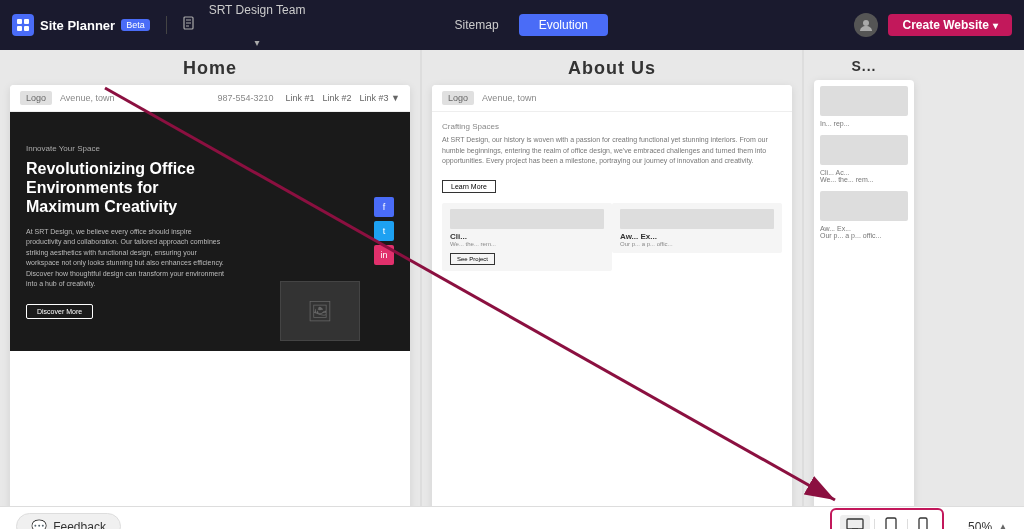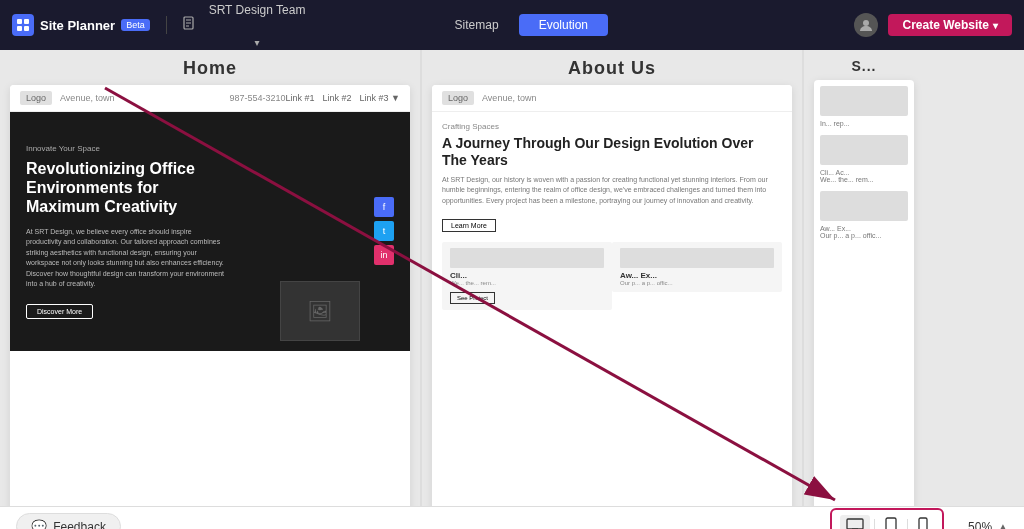--- a/index.html
+++ b/index.html
@@ -313,21 +313,21 @@
 
   <div class="page-panel" style="max-width: 420px;">
     <div class="page-title-bar">Home</div>
     <div class="website-card">
 
       <div class="card-header">
         <div class="card-header-left">
           <div class="card-logo-box">Logo</div>
           <span class="card-address">Avenue, town</span>
         </div>
-        <div style="display:flex; align-items:flex-start; ">
+        <div style="display:flex; align-items:flex-start; gap:12px;">
           <span class="card-phone">987-554-3210</span>
           <div class="card-nav-links">
             <span>Link #1</span>
             <span>Link #2</span>
             <span>Link #3 ▼</span>
           </div>
         </div>
       </div>
 
       <div class="hero-dark">
@@ -357,21 +357,20 @@
     <div class="page-title-bar">About Us</div>
     <div class="about-card">
 
       <div class="about-card-header">
         <div class="card-logo-box">Logo</div>
         <span class="card-address">Avenue, town</span>
       </div>
 
       <div class="about-content">
         <div class="about-tag">Crafting Spaces</div>
-        <div class="about-title">A Journey Through Our Design Evolution Over The Years</div>
         <div class="about-body">At SRT Design, our history is woven with a passion for creating functional yet stunning interiors. From our humble beginnings, entering the realm of office design, we've embraced challenges and turned them into opportunities. Every project has been a milestone, portraying our journey of innovation and creativity.</div>
         <button class="learn-more-btn">Learn More</button>
         
         <div style="margin-top: 8px; display: flex; ">
           <div style="flex:1;">
             <div class="right-mini">
               <div class="mini-card-img"></div>
               <div class="right-mini-title">Cli...</div>
               <div class="right-mini-body">We... the... rem...</div>
               <button class="see-project-btn">See Project</button>

